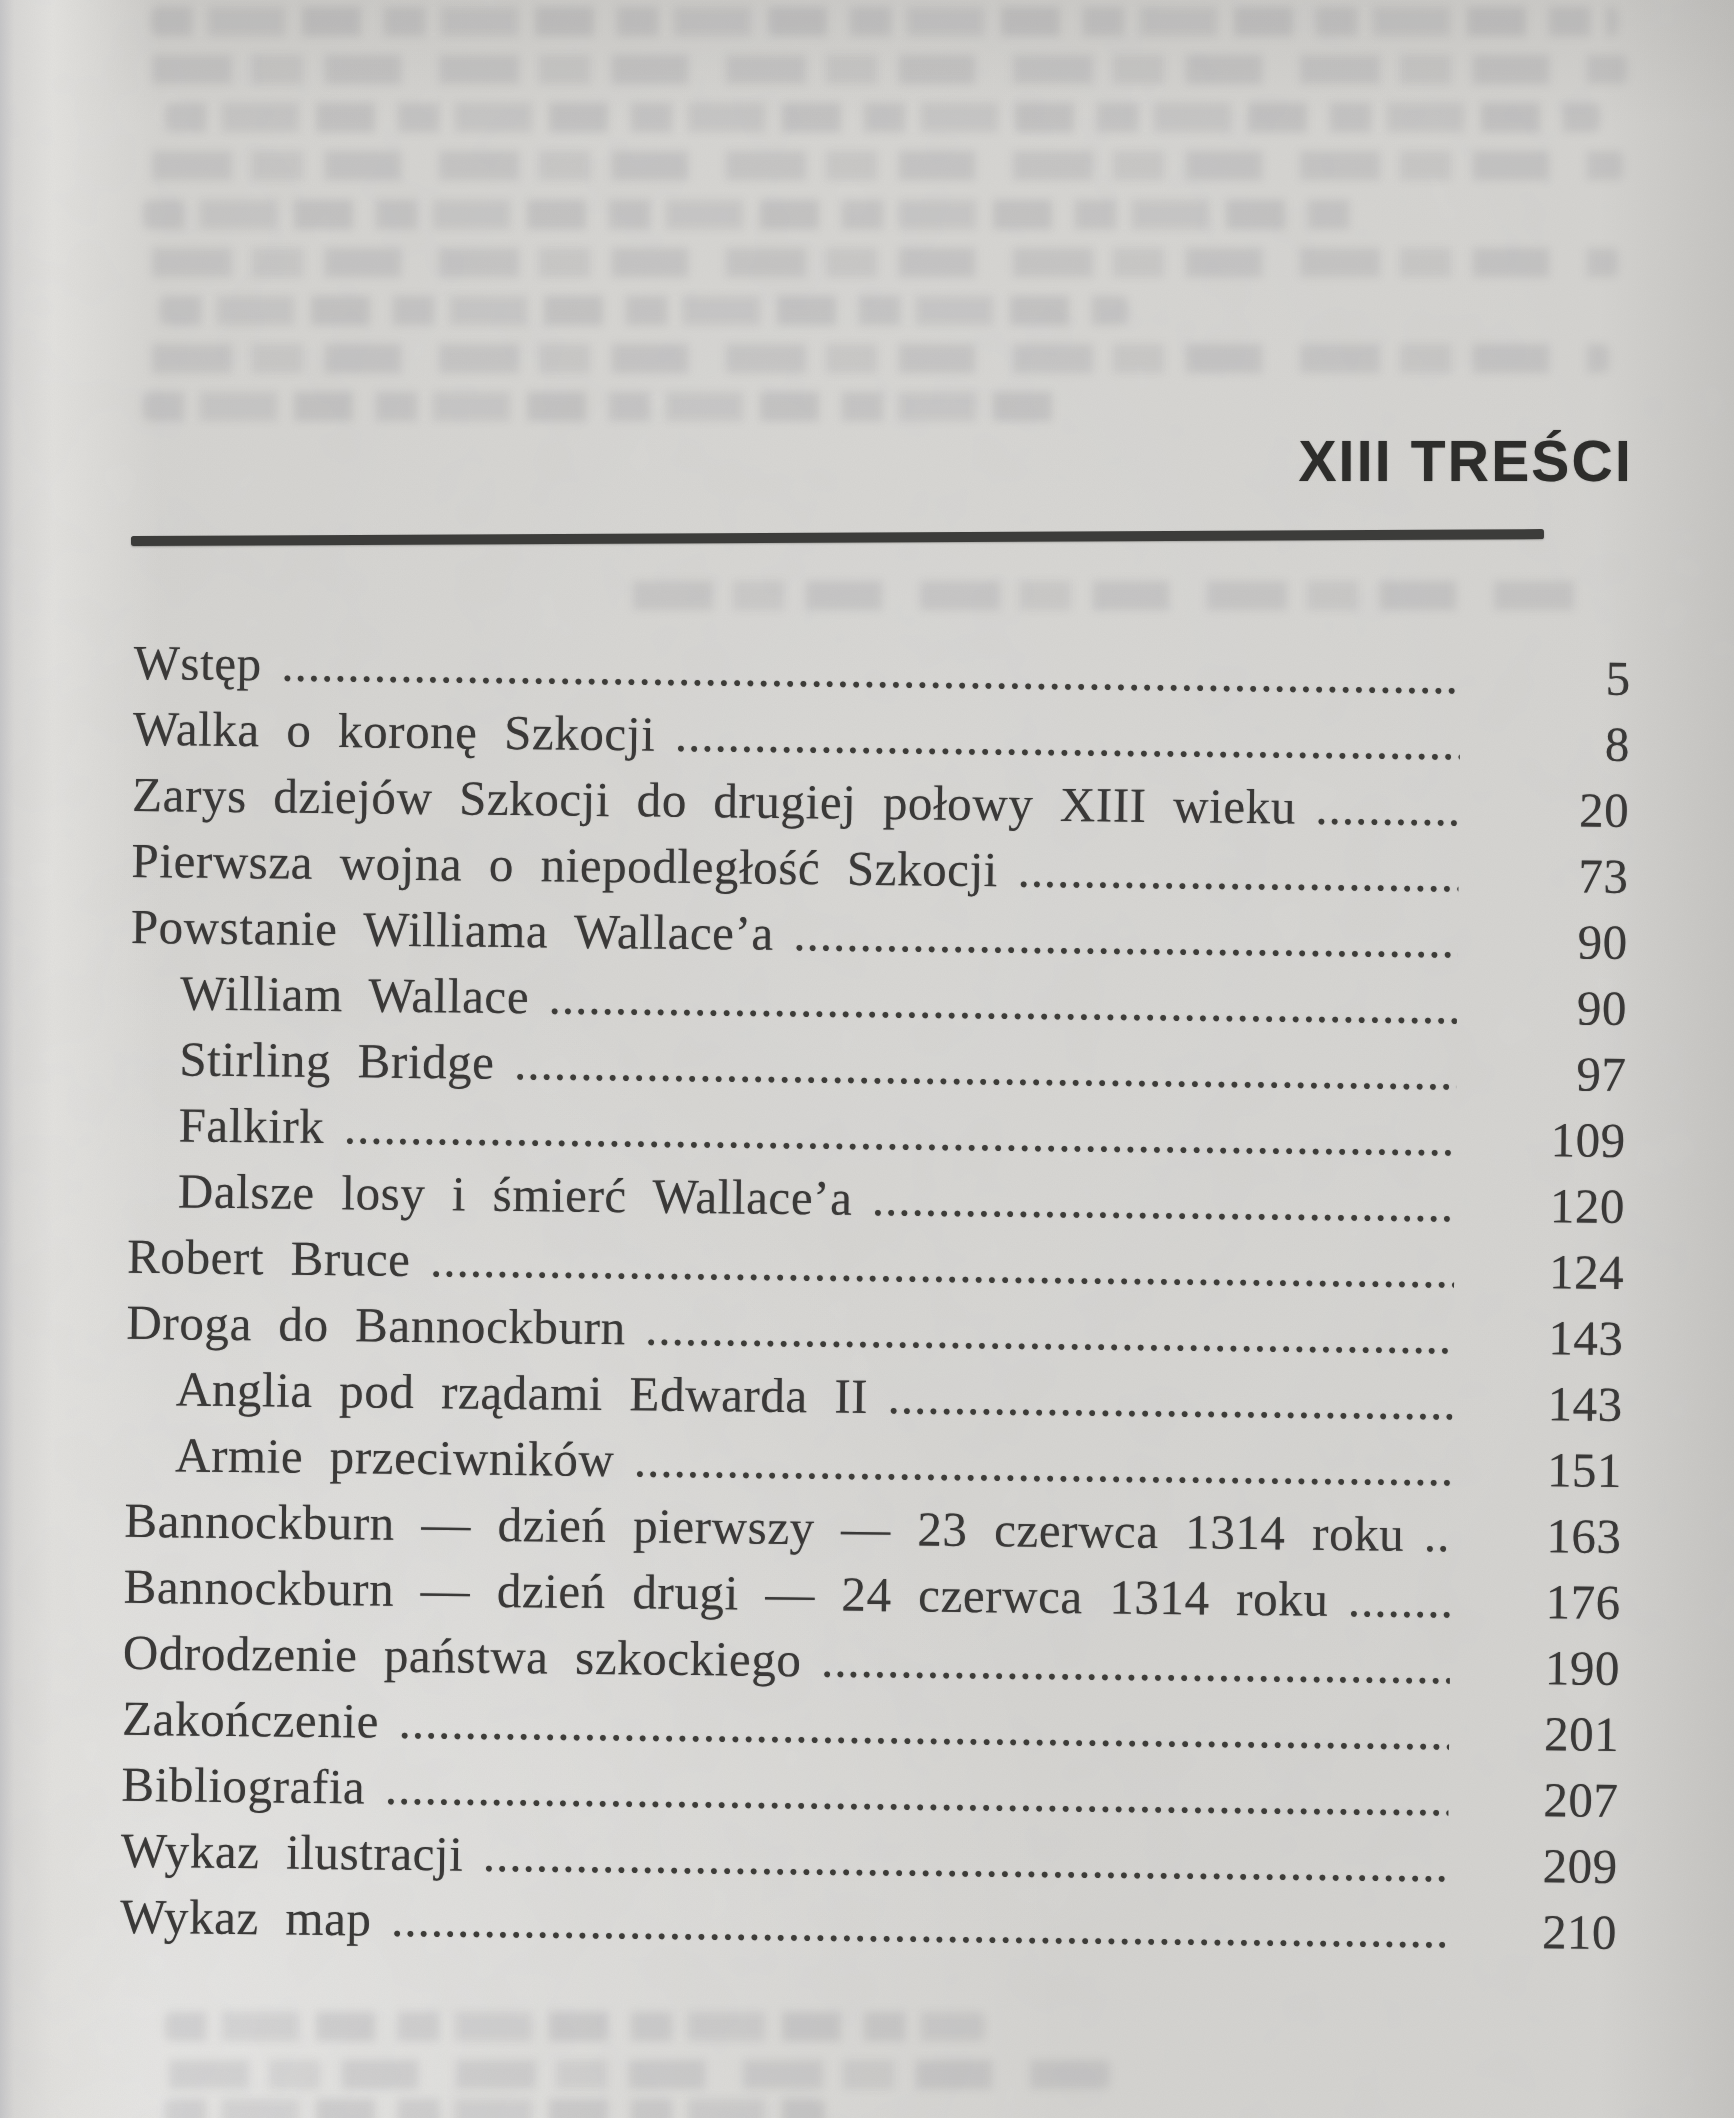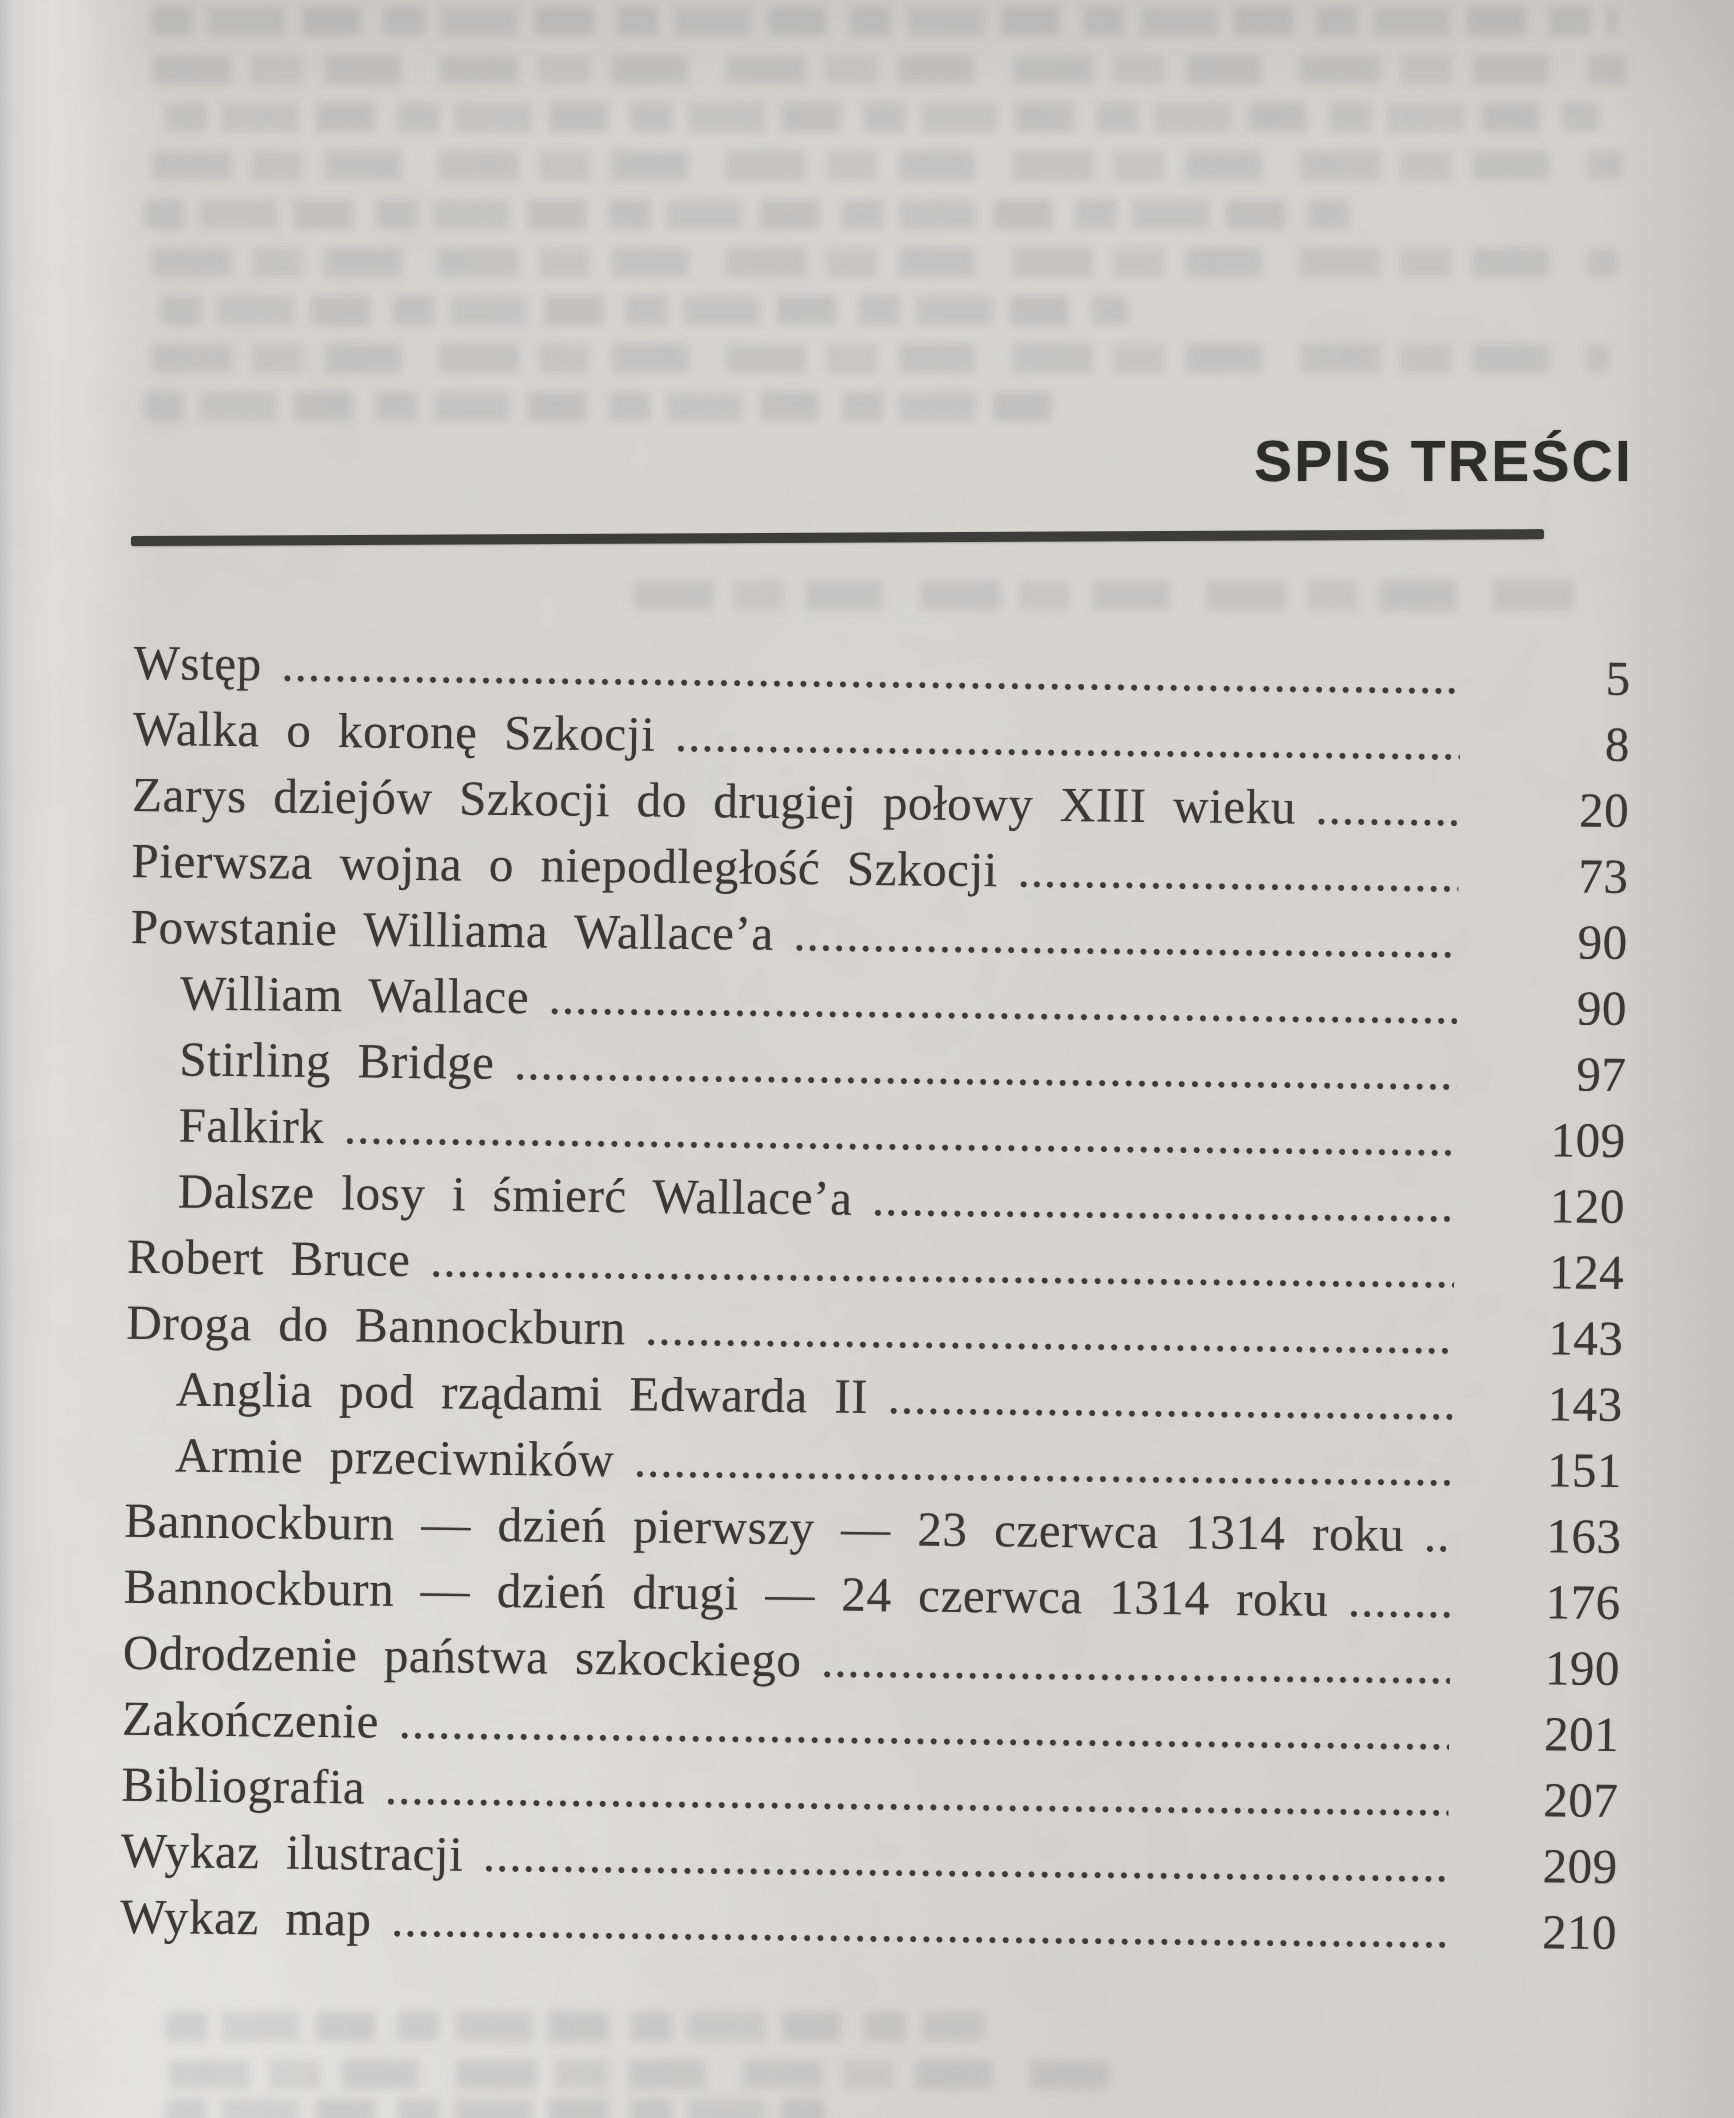--- a/index.html
+++ b/index.html
@@ -92,21 +92,21 @@
     <div class="ghost-row alt" style="top: 248px; left: 134px; right: 116px;"></div>
     <div class="ghost-row" style="top: 296px; left: 160px; right: 606px;"></div>
     <div class="ghost-row alt" style="top: 344px; left: 134px; right: 125px;"></div>
     <div class="ghost-row" style="top: 392px; left: 143px; right: 659px;"></div>
     <div class="ghost-row alt" style="top: 581px; left: 615px; right: 151px;"></div>
     <div class="ghost-row" style="top: 2012px; left: 165px; right: 749px;"></div>
     <div class="ghost-row alt" style="top: 2060px; left: 151px; right: 624px;"></div>
     <div class="ghost-row" style="top: 2099px; left: 165px; right: 909px;"></div>
   </div>
 
-<h1 class="title">SPIS TREŚCI</h1>
+<h1 class="title">XIII TREŚCI</h1>
 
 <div class="rule"></div>
 
 <div class="toc" id="toc">
   <div class="row">
     <span class="label">Wstęp</span>
     <span class="dots">................................................................................................................................................................</span>
     <span class="page">5</span>
   </div>
 

